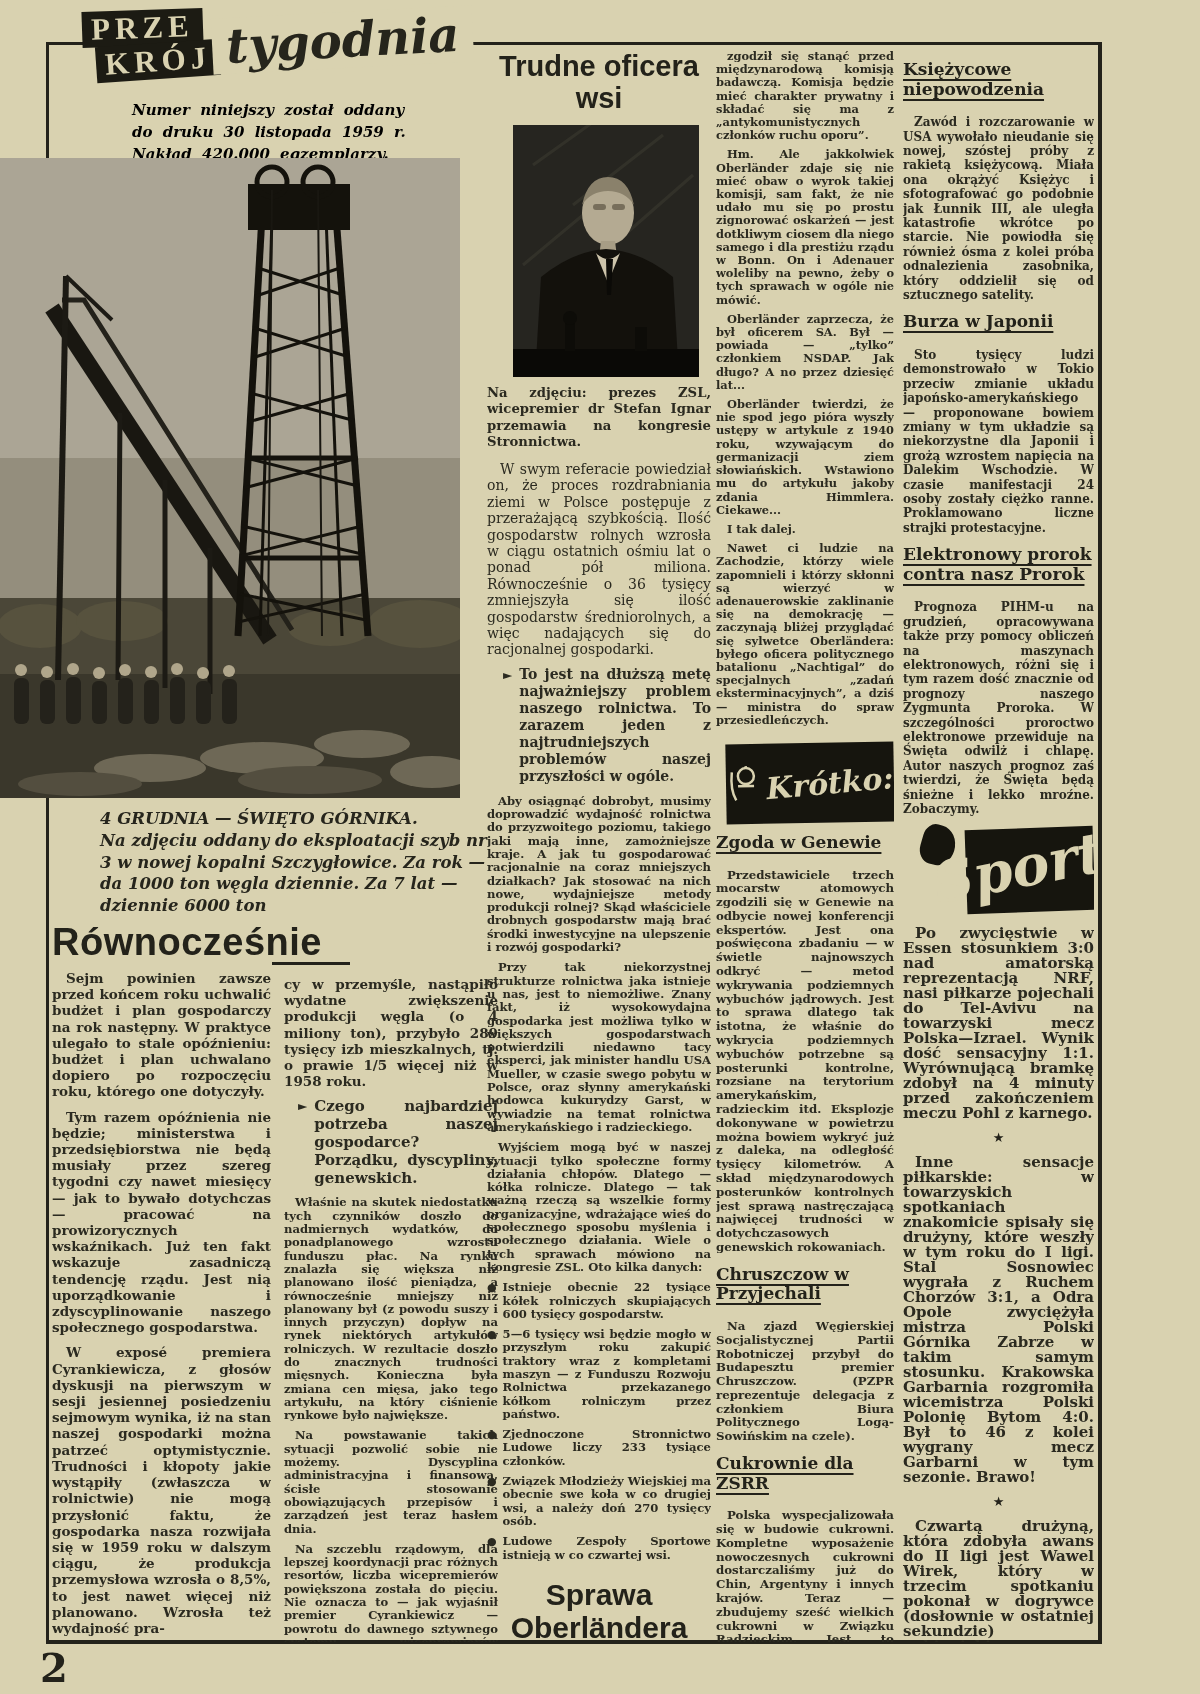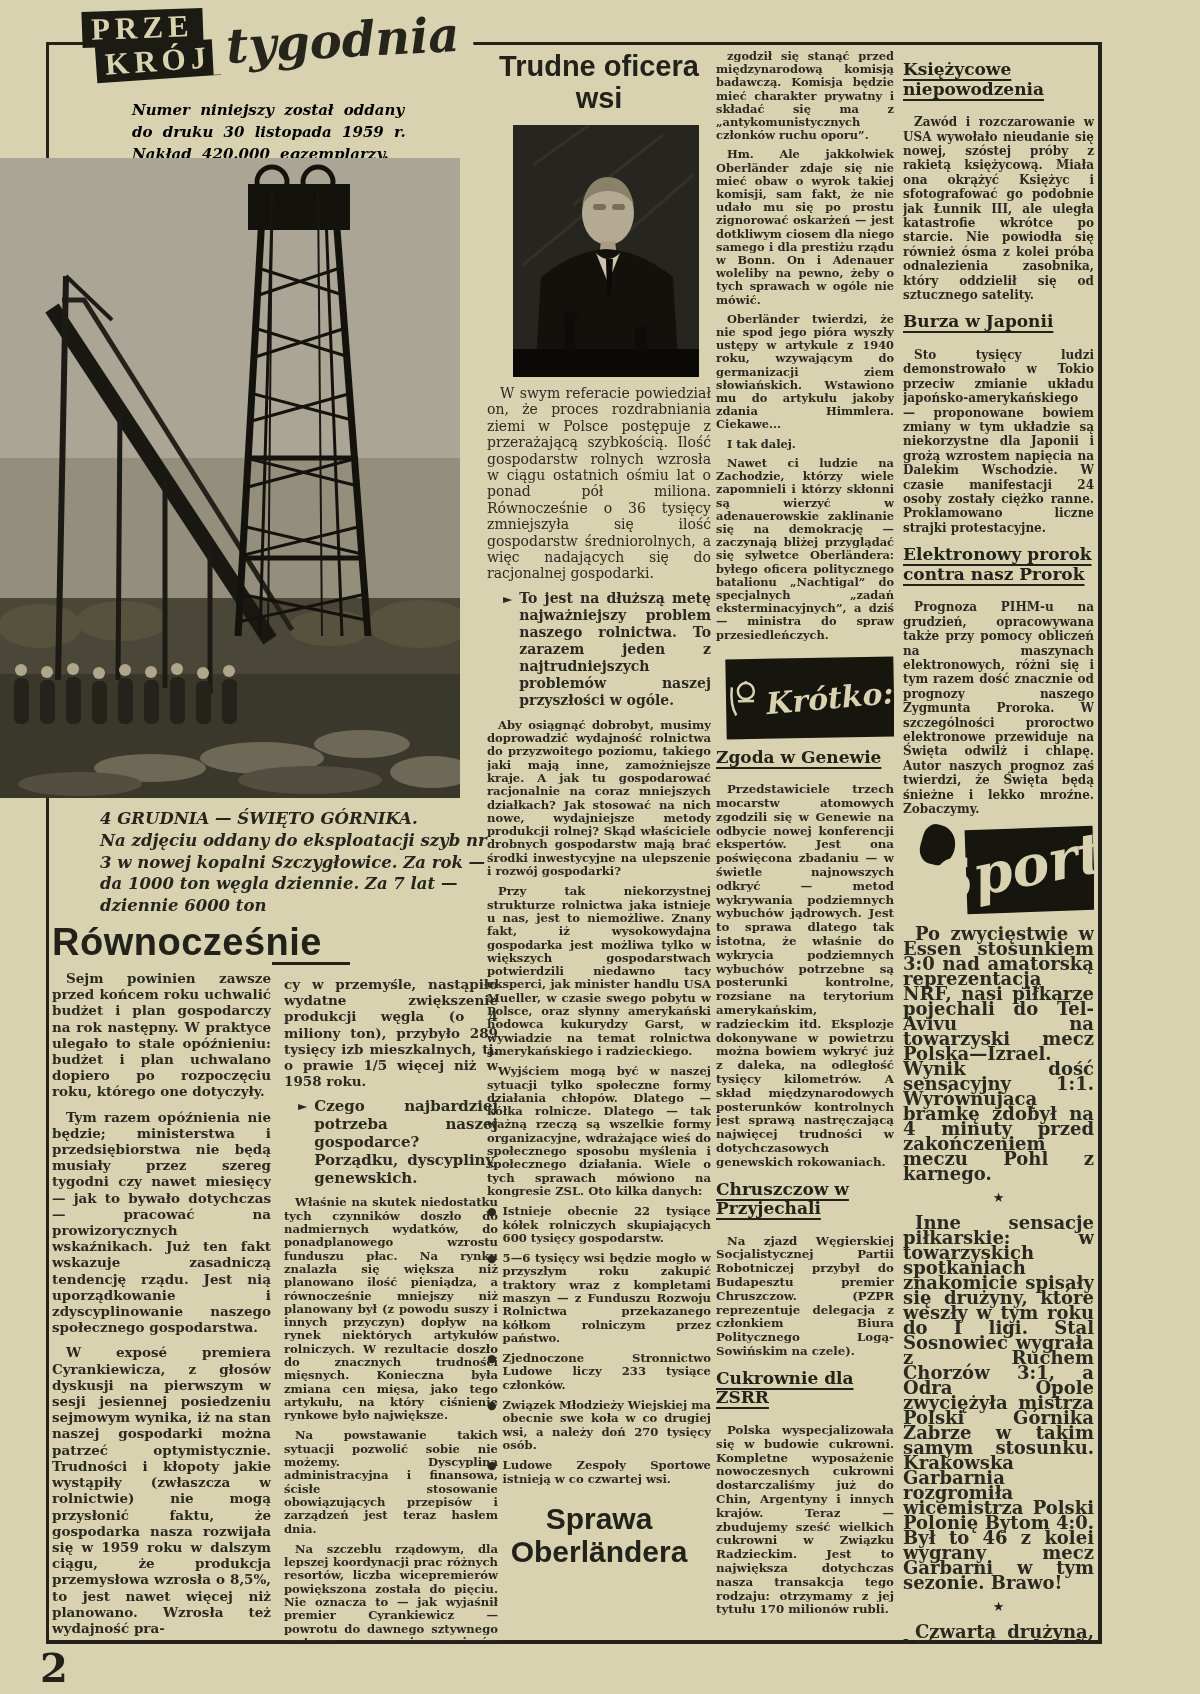--- a/index.html
+++ b/index.html
@@ -72,21 +72,21 @@
   .krotko-script{color:#d9d2b0;font-style:italic;font-weight:700;font-size:30px;
     font-family:"DejaVu Serif",serif;transform:rotate(-4deg);}
 
   .col5 .news-b{font-size:12px;line-height:14.4px;}
   .sport-box{position:relative;width:128px;height:84px;background:#16150e;margin:12px 0 14px auto;
     transform:rotate(-2deg);}
   .sport-script{position:absolute;left:-34px;top:6px;color:#d9d2b0;font-style:italic;font-weight:700;
     font-size:56px;font-family:"DejaVu Serif",serif;transform:rotate(-9deg);white-space:nowrap;}
   .sport-splat{position:absolute;left:-44px;top:-6px;width:34px;height:40px;background:#16150e;
     border-radius:40% 60% 55% 45%;transform:rotate(18deg);}
-  .sport-item{margin:0 0 8px;font-weight:700;font-size:18px;line-height:15px;
+  .sport-item{margin:0 0 8px;font-weight:700;font-size:15px;line-height:15px;
     text-align:justify;text-indent:12px;}
   .star-sep{text-align:center;font-size:13px;line-height:18px;margin:4px 0 8px;color:#23221a;}
 
   .page-num{position:absolute;left:40px;top:1644px;font-weight:700;font-size:40px;color:#23221a;}
 </style>
 </head>
 <body>
 
 <div class="page">
 
@@ -216,20 +216,21 @@
         <path d="M88,116 L102,116 L104,132 L86,132 Z" fill="#a79d85"></path>
         <path d="M28,152 Q60,126 93,124 Q128,126 160,152 L166,252 L22,252 Z" fill="#13110c"></path>
         <path d="M83,128 L95,158 L107,128 Q95,140 83,128 Z" fill="#cdc4ab"></path>
         <path d="M93,134 l7,0 l-2,36 l-4,0 Z" fill="#0b0a07"></path>
         <rect x="0" y="224" width="186" height="28" fill="#0a0906"></rect>
         <rect x="52" y="198" width="10" height="28" fill="#0d0c08"></rect>
         <circle cx="57" cy="193" r="7" fill="#0d0c08"></circle>
         <rect x="122" y="202" width="12" height="24" fill="#0d0c08"></rect>
       </svg>
     </div>
+    <p class="photo-cap">Na zdjęciu: prezes ZSL, wicepremier dr Stefan Ignar przemawia na kongresie Stronnictwa.</p>
     <p class="lead">W swym referacie powiedział on, że proces rozdrabniania ziemi w Polsce postępuje z przerażającą szybkością. Ilość gospodarstw rolnych wzrosła w ciągu ostatnich ośmiu lat o ponad pół miliona. Równocześnie o 36 tysięcy zmniejszyła się ilość gospodarstw średniorolnych, a więc nadających się do racjonalnej gospodarki.</p>
     <div class="callout">
       <span class="ic">►</span>
       <span>To jest na dłuższą metę najważniejszy problem naszego rolnictwa. To zarazem jeden z najtrudniejszych problemów naszej przyszłości w ogóle.</span>
     </div>
     <p class="small">Aby osiągnąć dobrobyt, musimy doprowadzić wydajność rolnictwa do przyzwoitego poziomu, takiego jaki mają inne, zamożniejsze kraje. A jak tu gospodarować racjonalnie na coraz mniejszych działkach? Jak stosować na nich nowe, wydajniejsze metody produkcji rolnej? Skąd właściciele drobnych gospodarstw mają brać środki inwestycyjne na ulepszenie i rozwój gospodarki?</p>
     <p class="small">Przy tak niekorzystnej strukturze rolnictwa jaka istnieje u nas, jest to niemożliwe. Znany fakt, iż wysokowydajna gospodarka jest możliwa tylko w większych gospodarstwach potwierdzili niedawno tacy eksperci, jak minister handlu USA Mueller, w czasie swego pobytu w Polsce, oraz słynny amerykański hodowca kukurydzy Garst, w wywiadzie na temat rolnictwa amerykańskiego i radzieckiego.</p>
     <p class="small">Wyjściem mogą być w naszej sytuacji tylko społeczne formy działania chłopów. Dlatego — kółka rolnicze. Dlatego — tak ważną rzeczą są wszelkie formy organizacyjne, wdrażające wieś do społecznego sposobu myślenia i społecznego działania. Wiele o tych sprawach mówiono na kongresie ZSL. Oto kilka danych:</p>
     <div class="bullet">
       <span class="ic">●</span>
@@ -252,20 +253,21 @@
       <span class="tx">Ludowe Zespoły Sportowe istnieją w co czwartej wsi.</span>
     </div>
     <h2 class="big-head ober-head prelines">Sprawa
 Oberländera</h2>
 
   </div>
 
   <div class="col col4">
     <p class="nb">zgodził się stanąć przed międzynarodową komisją badawczą. Komisja będzie mieć charakter prywatny i składać się ma z „antykomunistycznych członków ruchu oporu”.</p>
     <p class="nb">Hm. Ale jakkolwiek Oberländer zdaje się nie mieć obaw o wyrok takiej komisji, sam fakt, że nie udało mu się po prostu zignorować oskarżeń — jest dotkliwym ciosem dla niego samego i dla prestiżu rządu w Bonn. On i Adenauer woleliby na pewno, żeby o tych sprawach w ogóle nie mówić.</p>
+    <p class="nb">Oberländer zaprzecza, że był oficerem SA. Był — powiada — „tylko” członkiem NSDAP. Jak długo? A no przez dziesięć lat...</p>
     <p class="nb">Oberländer twierdzi, że nie spod jego pióra wyszły ustępy w artykule z 1940 roku, wzywającym do germanizacji ziem słowiańskich. Wstawiono mu do artykułu jakoby zdania Himmlera. Ciekawe...</p>
     <p class="nb">I tak dalej.</p>
     <p class="nb">Nawet ci ludzie na Zachodzie, którzy wiele zapomnieli i którzy skłonni są wierzyć w adenauerowskie zaklinanie się na demokrację — zaczynają bliżej przyglądać się sylwetce Oberländera: byłego oficera politycznego batalionu „Nachtigal” do specjalnych „zadań eksterminacyjnych”, a dziś — ministra do spraw przesiedleńczych.</p>
 
     <div class="krotko-box">
       <svg width="34" height="40" viewBox="0 0 34 40">
         <g stroke="#d9d2b0" stroke-width="2.5" fill="none">
           <path d="M6,8 Q4,26 10,36"></path>
           <circle cx="20" cy="12" r="8"></circle>
           <path d="M12,22 L28,22"></path>

